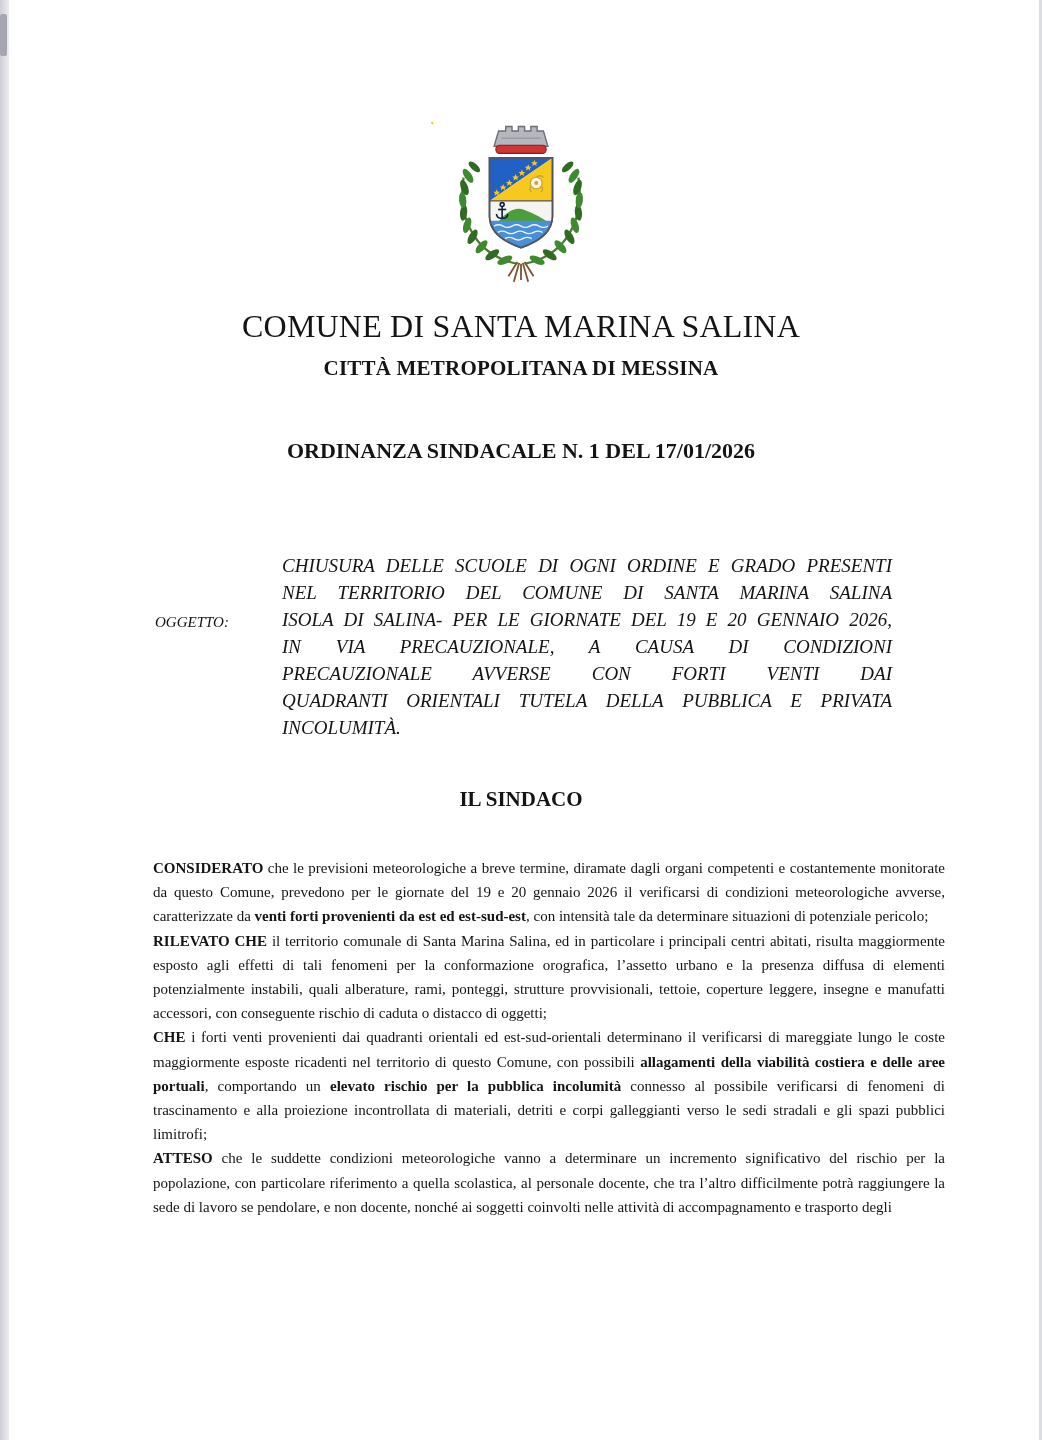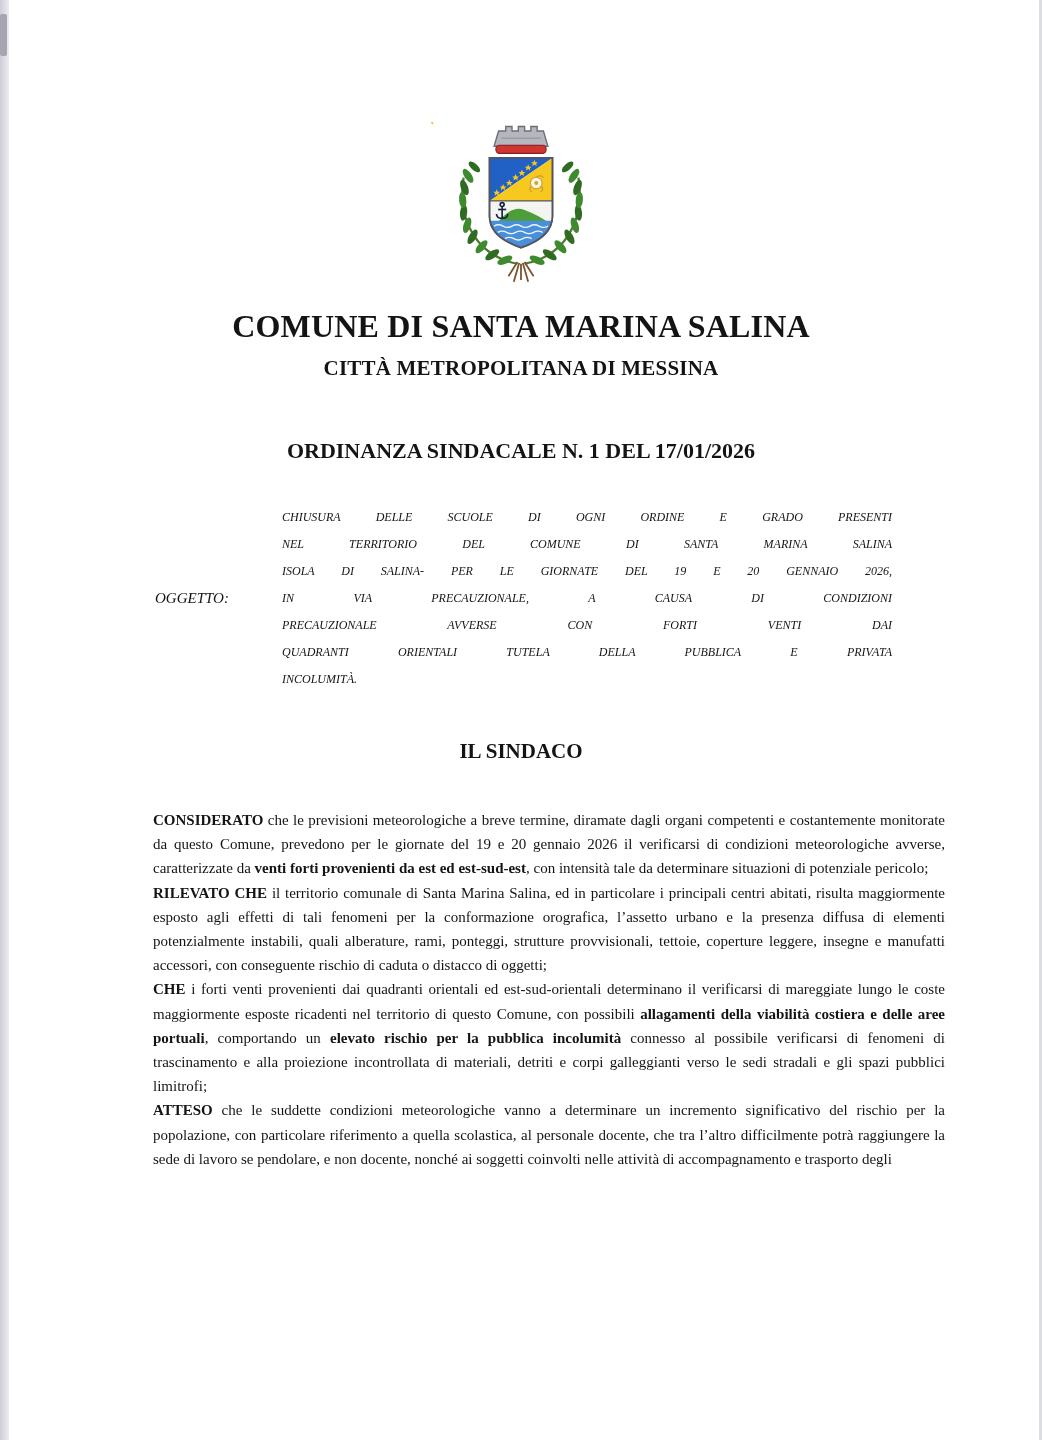--- a/index.html
+++ b/index.html
@@ -15,30 +15,30 @@
   .edge-left  { position:absolute; left:0; top:0; width:9px; height:100%;
                 background:linear-gradient(to right,#cdcdd6,#ececf1); }
   .edge-mark  { position:absolute; left:0; top:14px; width:7px; height:42px;
                 background:#a6a6b2; border-radius:2px; }
   .edge-right { position:absolute; right:0; top:0; width:3px; height:100%;
                 background:#dcdce3; }
 
   .crest { width:180px; height:166px; margin:122px auto 0; }
   .crest svg { width:100%; height:100%; display:block; }
 
-  .municipality { text-align:center; font-weight:bold; font-size:32px;
+  .municipality { text-align:center; font-weight:normal; font-size:32px;
                   margin:20px 0 0; letter-spacing:.2px; }
   .metro        { text-align:center; font-weight:bold; font-size:21px;
                   margin:11px 0 0; letter-spacing:.2px; }
   .ord-title    { text-align:center; font-weight:bold; font-size:22px;
                   margin:57px 12px 0; }
 
   .subject { display:flex; margin:40px 0 0 155px; width:737px; align-items:center; }
   .subject-label { width:127px; font-weight:normal; font-style:italic; font-size:15px; flex:none; }
-  .subject-text  { width:610px; font-style:italic; font-size:12px; line-height:27px; }
+  .subject-text  { width:610px; font-style:italic; font-size:19px; line-height:27px;margin-top:48px; }
   .sline { text-align:justify; text-align-last:justify; white-space:normal; }
   .sline.last { text-align-last:left; }
 
   .issuer { text-align:center; font-weight:bold; font-size:21px; margin:46px 0 0; }
 
   .bodytext { margin:44px 0 0 153px; width:792px; font-size:15px;
               line-height:24.2px; text-align:justify; }
   .bodytext p { margin:0; }
   .b { font-weight:bold; }
 </style>

